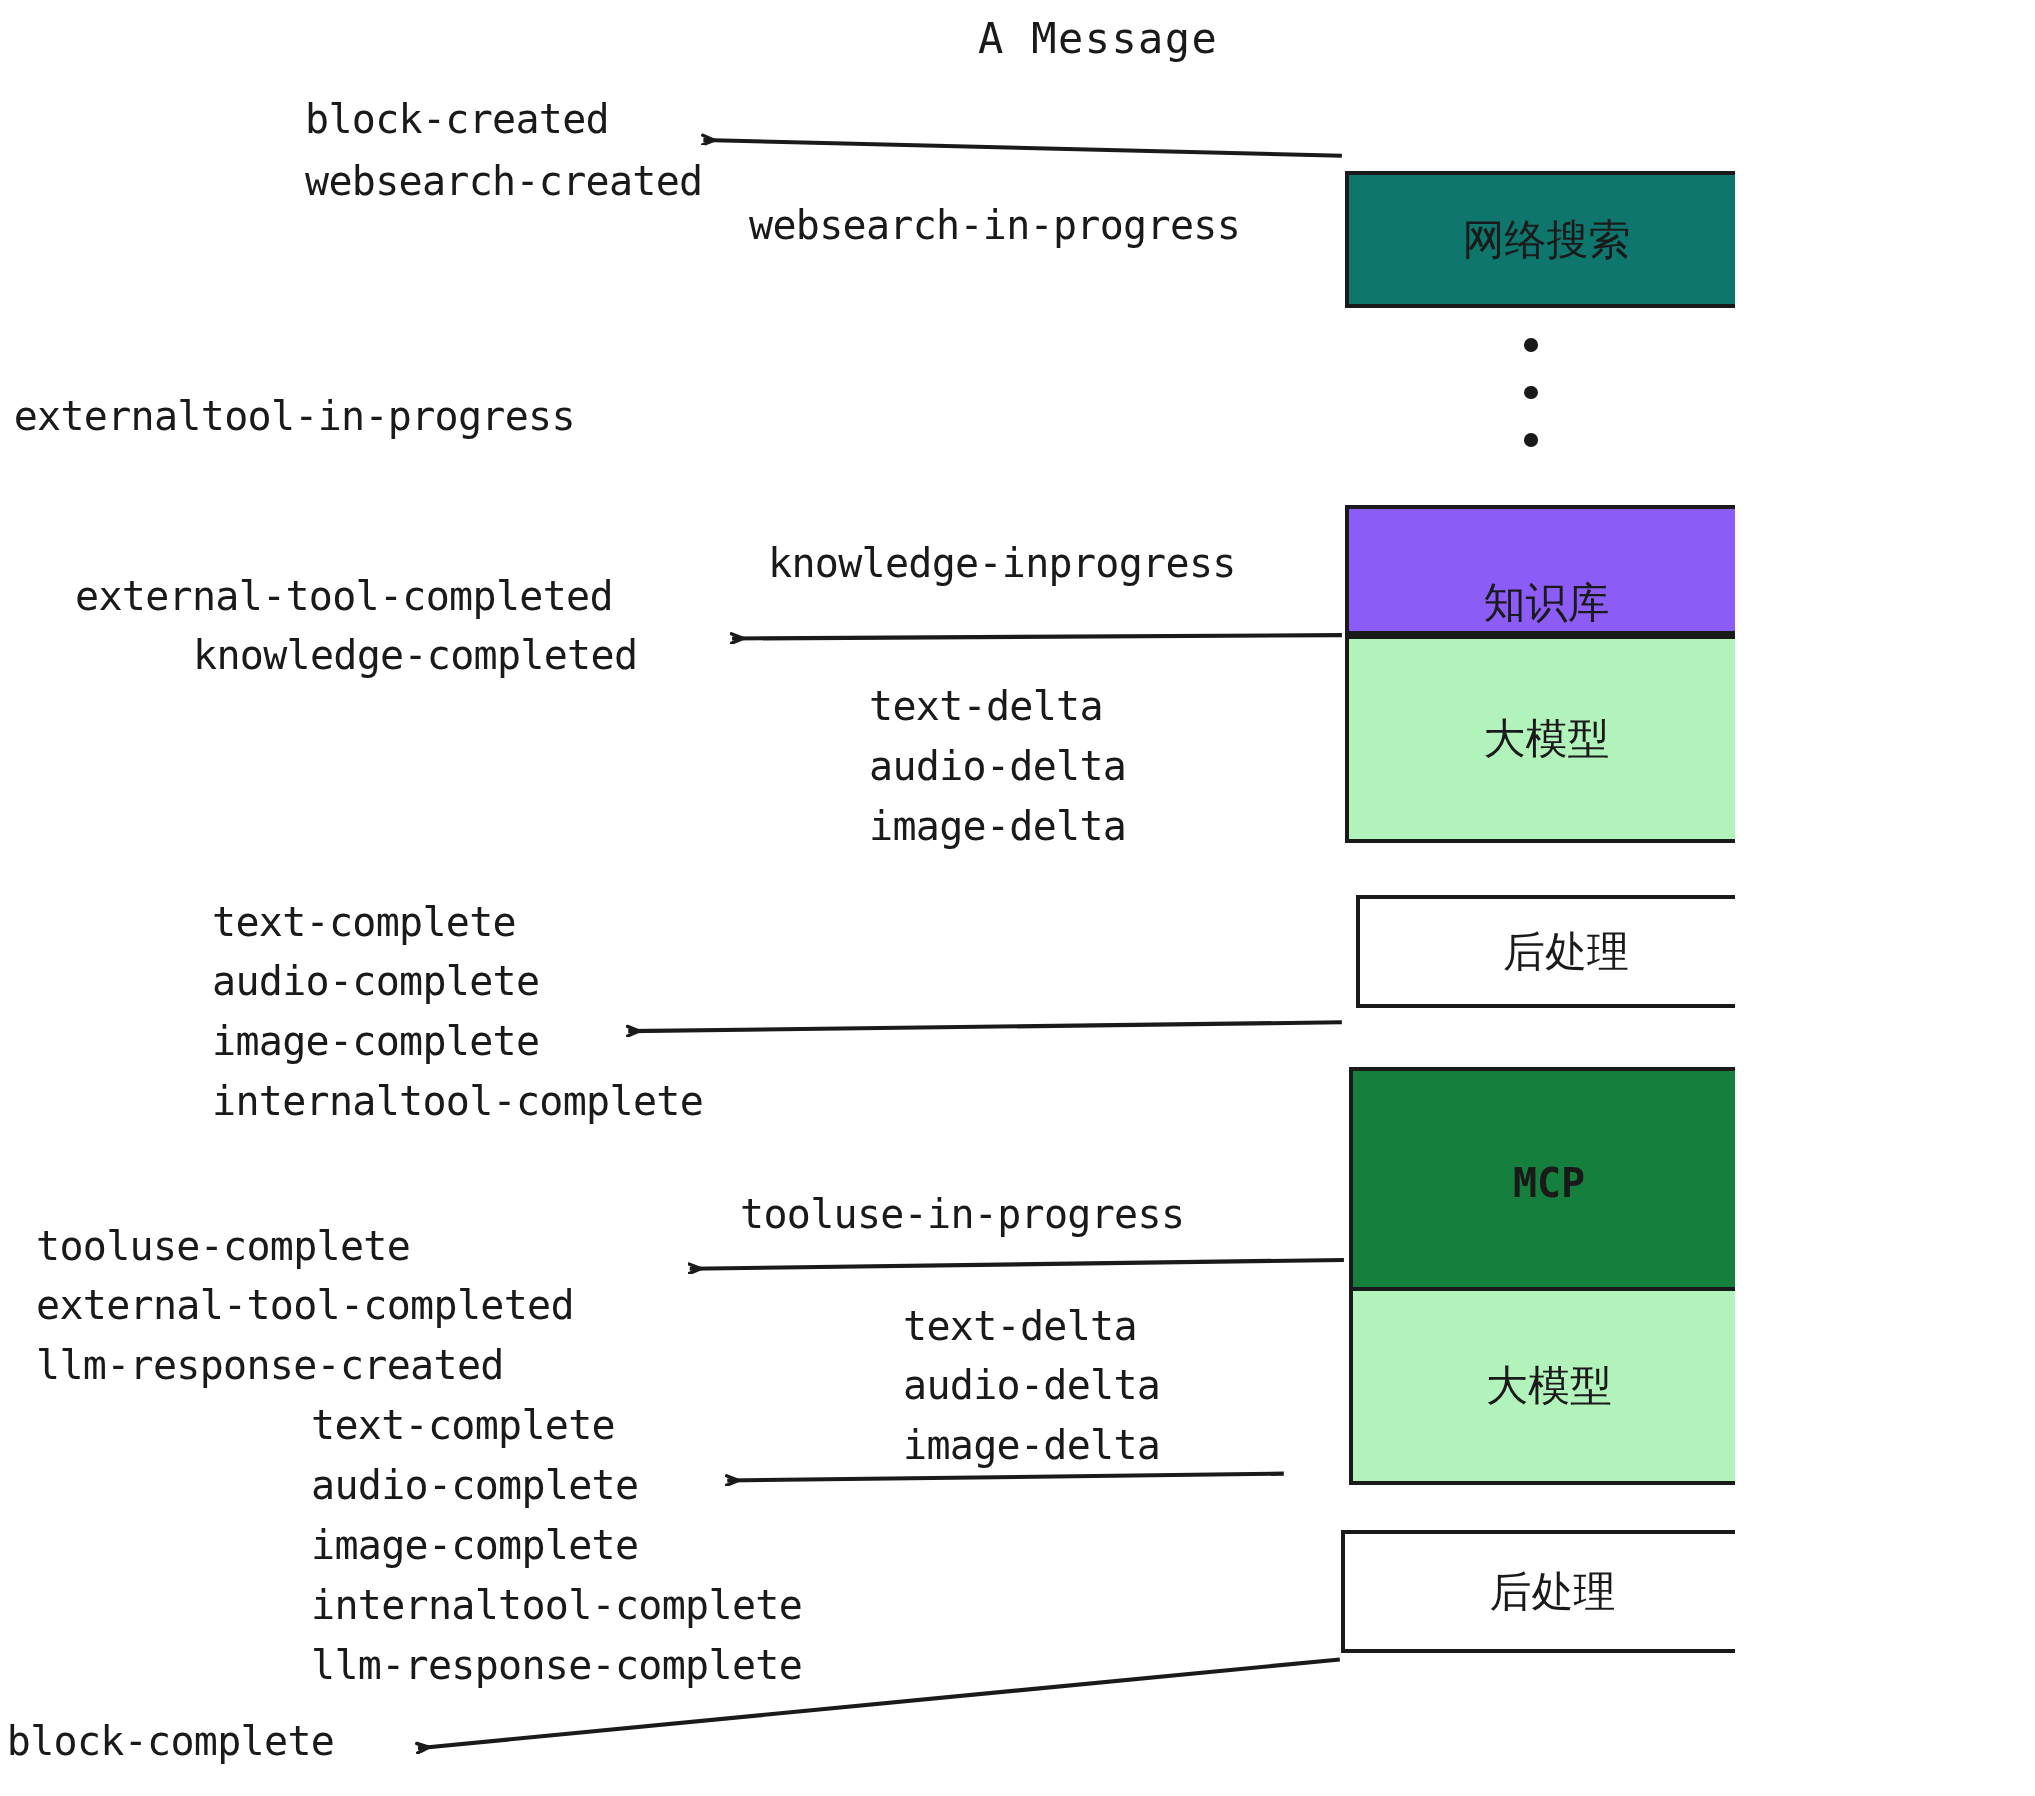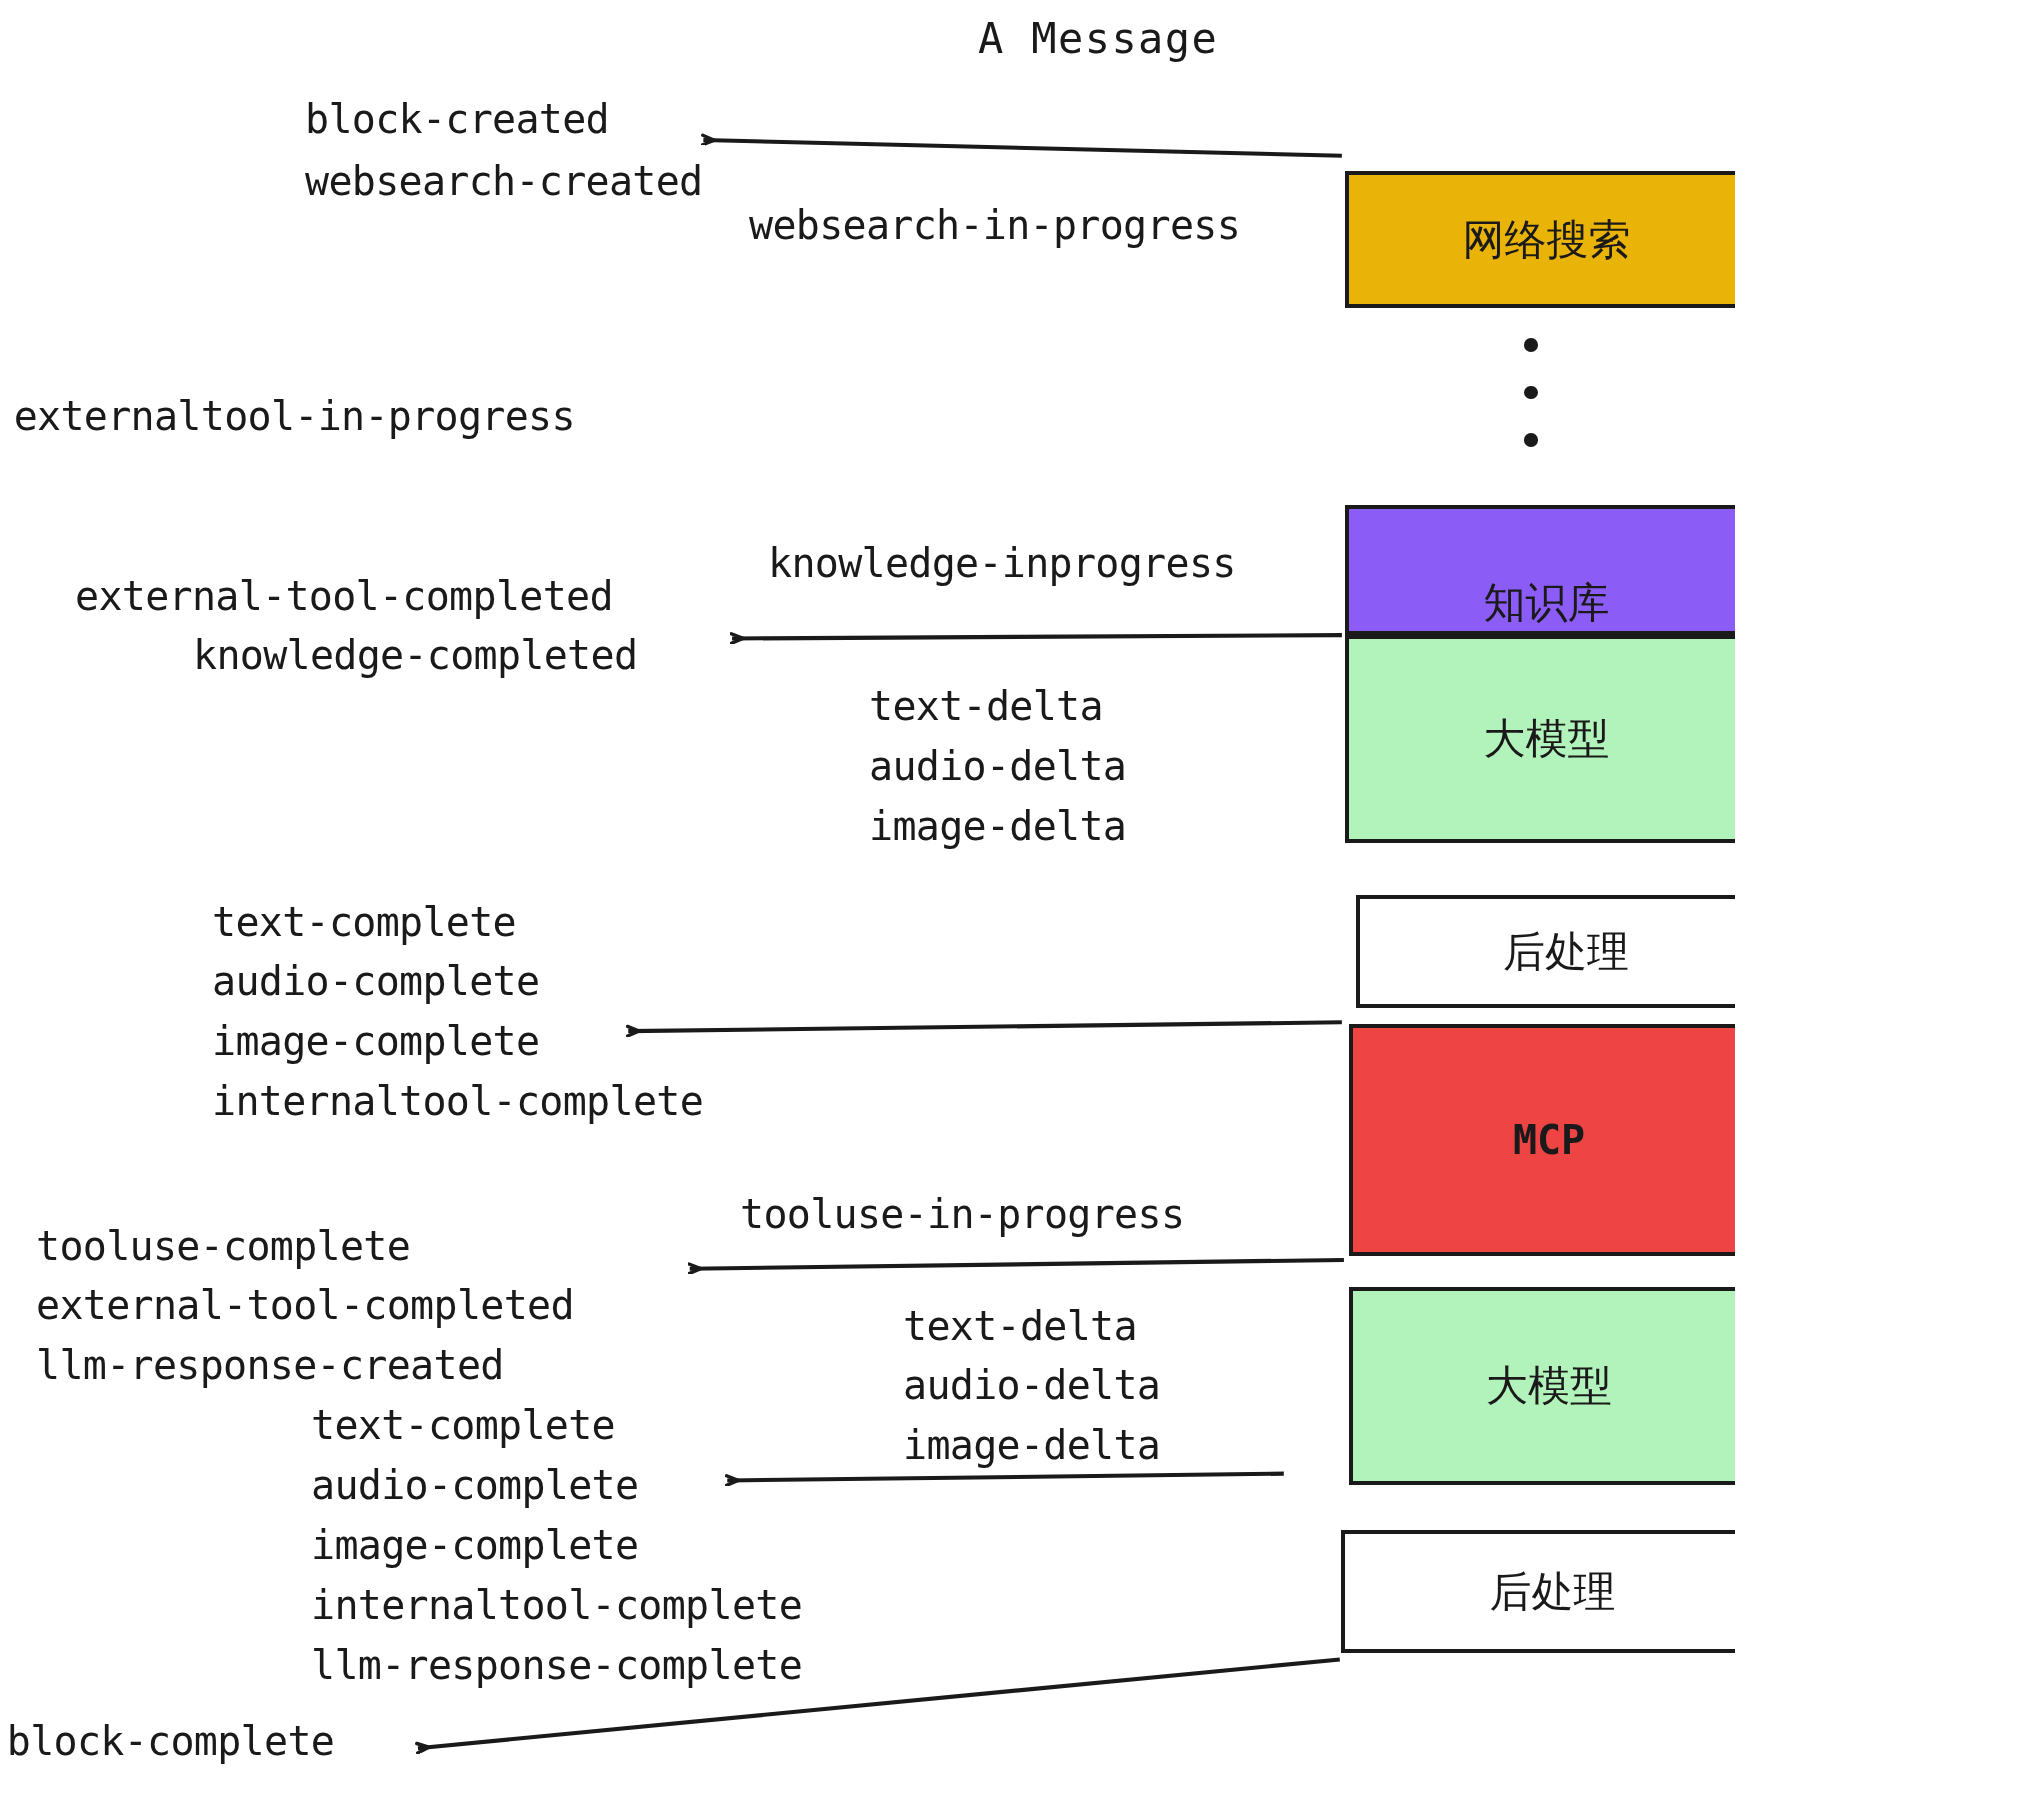--- a/index.html
+++ b/index.html
@@ -80,21 +80,21 @@
     pointer-events: none;
   }
 </style>
 </head>
 <body>
 
 <div id="canvas">
 
   <div class="title" style="left:978px; top:13.7px;">A Message</div>
 
-  <div class="box" style="left:1345px; top:171px; width:403px; height:137px; background:#eab308;">
+  <div class="box" style="left:1345px; top:171px; width:403px; height:137px; background:#0f766e;">
     <span>网络搜索</span>
   </div>
 
   <div class="dots" style="left:1523px; top:338px; width:16.4px; height:109px;">
     <span></span>
       <span></span>
       <span></span>
   </div>
 
   <div class="box" style="left:1345px; top:505px; width:403px; height:130px; background:#8b5cf6;align-items:flex-end;">
@@ -102,21 +102,21 @@
   </div>
 
   <div class="box" style="left:1345px; top:635px; width:403px; height:208px; background:#B2F2BB;">
     <span>大模型</span>
   </div>
 
   <div class="box" style="left:1356px; top:895px; width:420px; height:113px; background:#FFFFFF;">
     <span>后处理</span>
   </div>
 
-  <div class="box mcp-box" style="left:1349px; top:1024px; width:400px; height:232px; background:#ef4444;">
+  <div class="box mcp-box" style="left:1349px; top:1067px; width:400px; height:232px; background:#15803d;">
     <span>MCP</span>
   </div>
 
   <div class="box" style="left:1349px; top:1287px; width:400px; height:198px; background:#B2F2BB;">
     <span>大模型</span>
   </div>
 
   <div class="box" style="left:1341px; top:1530px; width:423px; height:123px; background:#FFFFFF;">
     <span>后处理</span>
   </div>

